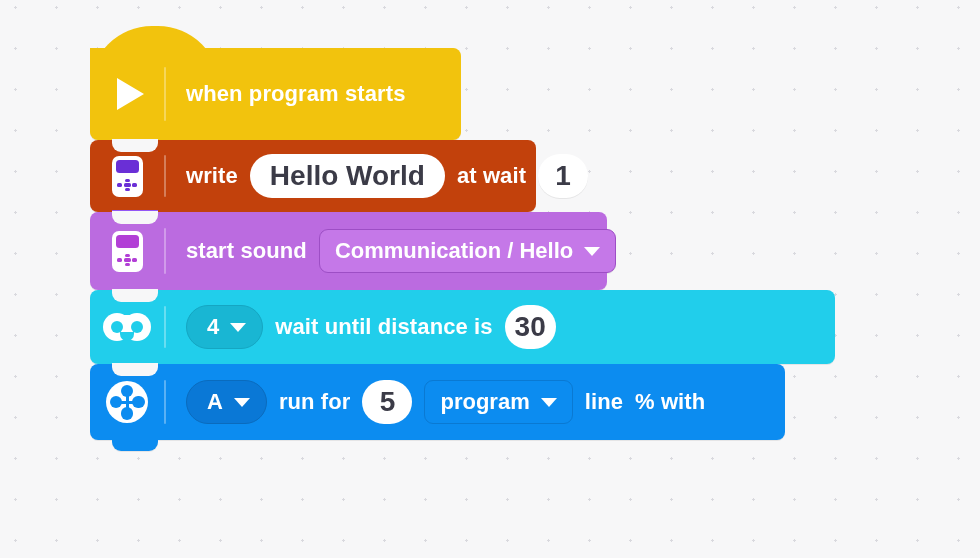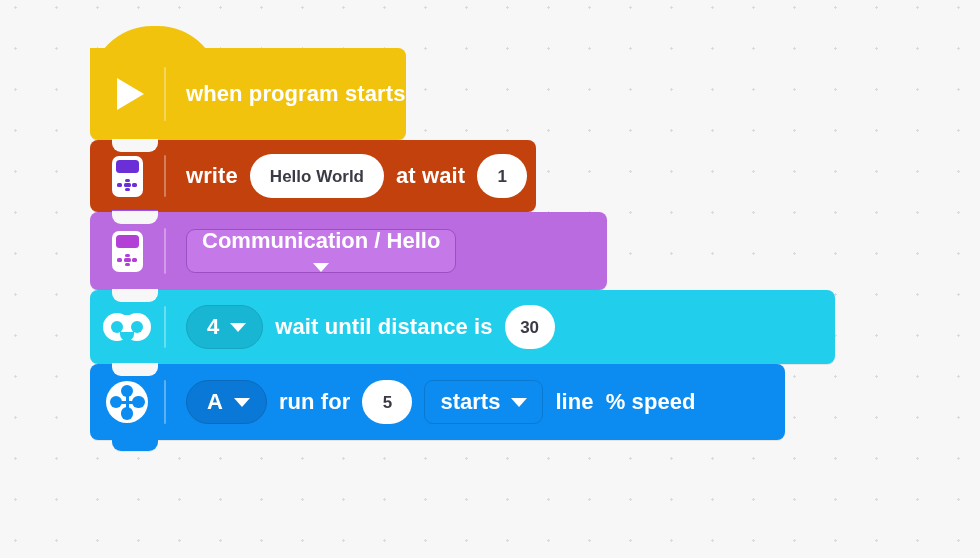--- a/index.html
+++ b/index.html
@@ -57,21 +57,21 @@
   .label {
     font-size: 22px;
     letter-spacing: .1px;
     line-height: 1;
   }
 
   
   #hat-block {
     left: 90px;
     top: 48px;
-    width: 316px;
+    width: 371px;
     height: 92px;
     background: #f2c30d;
     border-radius: 0 8px 8px 8px;
   }
   #hat-block .hat-dome {
     position: absolute;
     left: 0;
     top: -22px;
     width: 130px;
     height: 70px;
@@ -166,21 +166,21 @@
 
   
   .field-oval {
     background: #ffffff;
     color: #3b3b47;
     border-radius: 999px;
     display: inline-flex;
     align-items: center;
     justify-content: center;
     font-weight: bold;
-    font-size: 17px;
+    font-size: 28px;
     padding: 0 20px;
     height: 44px;
     min-width: 44px;
     line-height: 1;
   }
   .field-oval.num { padding: 0 10px; min-width: 50px; }
   .field-oval.num.wide { min-width: 58px; }
 
   .field-drop {
     border-radius: 9px;
@@ -198,21 +198,21 @@
     border-radius: 999px;
     padding: 0 16px 0 20px;
   }
   .caret {
     width: 0; height: 0;
     border-left: 8px solid transparent;
     border-right: 8px solid transparent;
     border-top: 9px solid #ffffff;
     flex: 0 0 auto;
   }
-  #sound-block .field-drop { background:#c578e8; border:1.5px solid #9d4ec5;flex-direction:column; }
+  #sound-block .field-drop { background:#c578e8; border:1.5px solid #9d4ec5; }
   #wait-block  .field-drop { background:#21ceeb; border:1.5px solid #16b3cf; }
   #wait-block  .field-drop.pill { background:#19b6d3; border:1.5px solid #15a6c2; }
   #motor-block .field-drop { background:#0c8cf0; border:1.5px solid #0a79d2; }
   #motor-block .field-drop.pill { background:#0a78d6; border:1.5px solid #0a6bbd; }
 
   
   .hub-icon {
     width: 31px; height: 41px;
     background: #ffffff;
     border-radius: 7px;
@@ -357,20 +357,21 @@
           <div class="b b1"></div>
             <div class="b b2"></div>
             <div class="b b3"></div>
           <div class="b b4"></div>
             <div class="b b5"></div>
         </div>
       </div>
     </div>
     <div class="divider"></div>
     <div class="row">
+      <span class="label">start sound</span>
       <span class="field-drop">
         <span>Communication / Hello</span>
         <span class="caret"></span>
       </span>
     </div>
   </div>
 
   <div class="block" id="wait-block">
     <div class="notch-cut"></div>
     <div class="notch-bottom"></div>
@@ -410,21 +411,21 @@
     </div>
     <div class="divider"></div>
     <div class="row">
       <span class="field-drop pill">
         <span>A</span>
         <span class="caret"></span>
       </span>
       <span class="label">run for</span>
       <span class="field-oval num">5</span>
       <span class="field-drop">
-        <span>starts</span>
+        <span>program</span>
         <span class="caret"></span>
       </span>
       <span class="label">line</span>
-      <span class="label">% speed</span>
+      <span class="label">% with</span>
     </div>
   </div>
 
 </div>
 
 </body></html>

